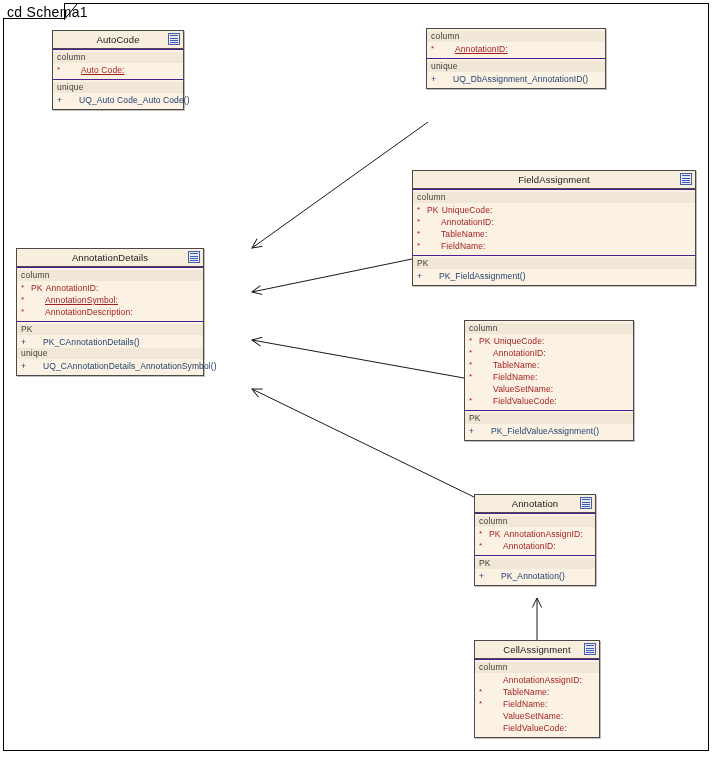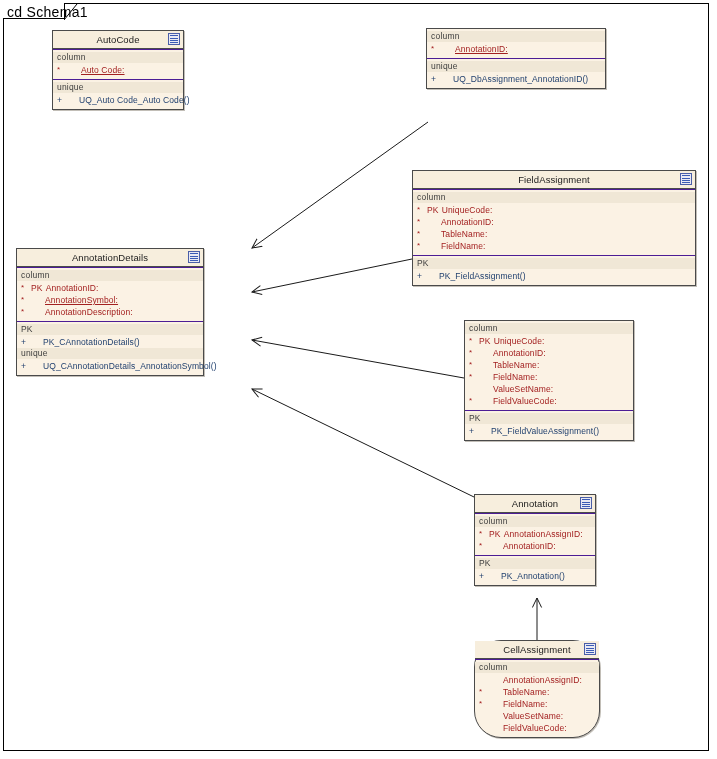--- a/index.html
+++ b/index.html
@@ -375,21 +375,21 @@
       <div class="secbody">
         <div class="orow">
           <span class="mk">+</span>
           <span class="ind"></span>
           <span class="nm">PK_Annotation()</span>
         </div>
       </div>
     </div>
   </div>
 
-  <div class="uml" style="left:474px;top:640px;width:126px;border-radius:27px;">
+  <div class="uml" style="left:474px;top:640px;width:126px;">
     <div class="uml-head">
       <span class="uml-title">CellAssignment</span>
       <span class="uml-icon">
           <i></i>
           <i></i>
           <i></i>
           <i></i>
         </span>
     </div>
     <div class="uml-sec">

